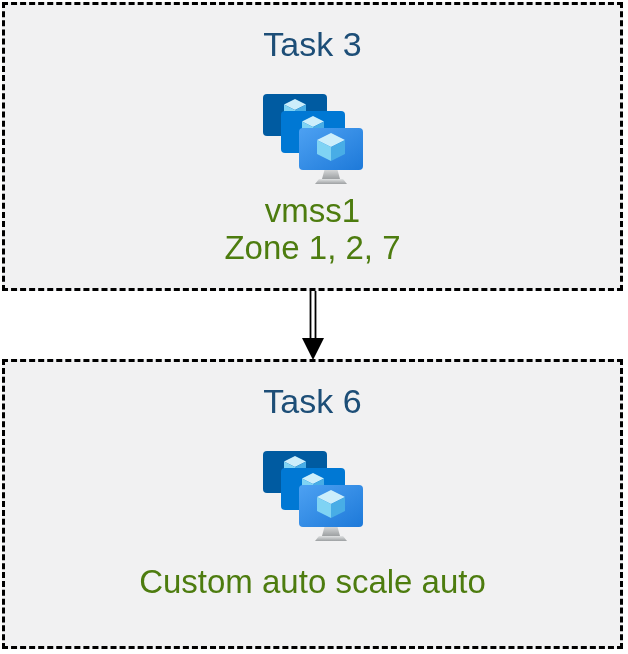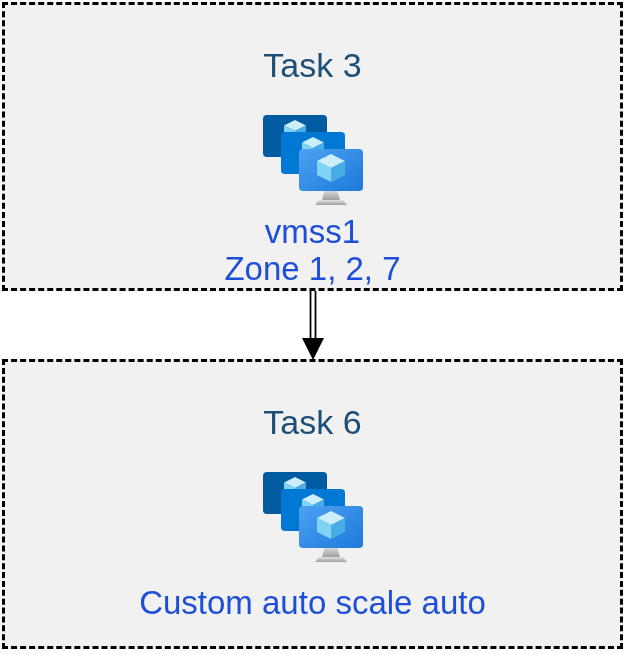--- a/index.html
+++ b/index.html
@@ -24,32 +24,32 @@
     border: 3px dashed #000000;
     box-sizing: border-box;
     display: flex;
     flex-direction: column;
     align-items: center;
   }
   #task-box-1 { top: 2px;  height: 289px; }
   #task-box-2 { top: 359px; height: 290px; }
 
   .task-title {
-    margin-top: 40px;
+    margin-top: 19px;
     font-size: 34px;
     line-height: 40px;
     color: #1d4e77;
     white-space: nowrap;
   }
   .vmss-icon { margin-top: 30px; display: block; }
 
   .task-label {
     font-size: 33px;
     line-height: 37px;
-    color: #1d4ed8;
+    color: #4d7c0f;
     white-space: nowrap;
     text-align: center;
   }
   #task-box-1 .task-label.first { margin-top: 6px; }
   #task-box-2 .task-label.first { margin-top: 20px; }
 
   .flow-arrow {
     position: absolute;
     left: 297px;
     top: 291px;

